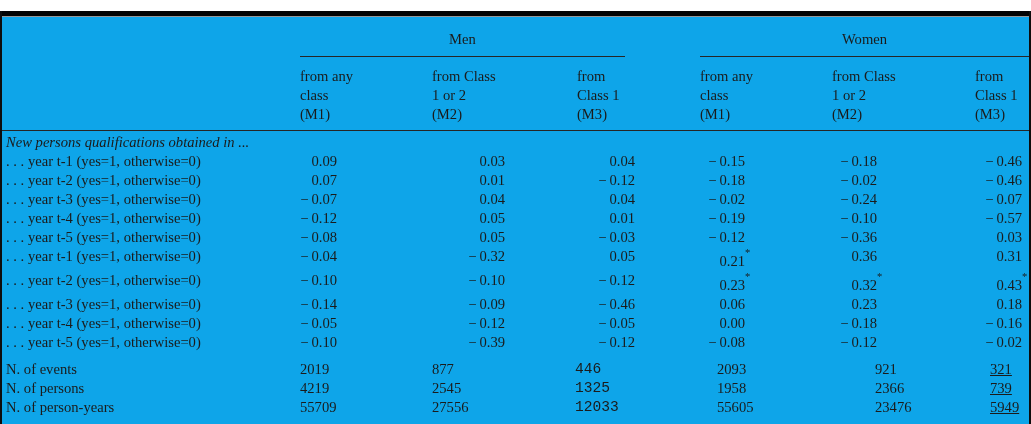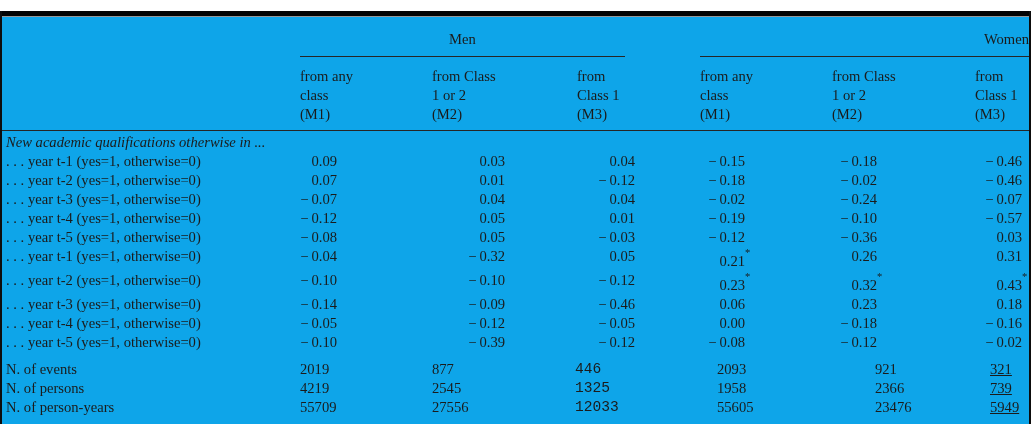--- a/index.html
+++ b/index.html
@@ -11,21 +11,21 @@
   .bar-top { height:5px; background:#020202; border-bottom:1px solid #979797; }
   .end-rule { position:absolute; left:0; right:0; bottom:9px; border-top:2px solid #1f1f1f; }
   .bar-bottom { position:absolute; left:0; right:0; bottom:0; height:7px; background:#020202; }
 
   table { width:100%; border-collapse:collapse; table-layout:fixed; font-size:14.6px; line-height:19px; }
   th, td { padding:0; font-weight:normal; text-align:left; vertical-align:top; }
 
   .grp-cell { padding-top:13px; }
   .grp { text-align:center; border-bottom:1.5px solid #262626; padding-bottom:7px; }
   .grp.men   { margin:0 73px 0 2px; }
-  .grp.women { margin:0 0 0 2px;text-align:right; }
+  .grp.women { margin:0 0 0 2px; }
   tr.subhead th { padding:10px 2px 6px 2px; border-bottom:1.5px solid #262626; white-space:pre-line; }
 
   tr.sec td { font-style:italic; padding:2px 0 0 4px; height:19px; }
   tr.row td { height:18.5px; }
   .lbl { padding-left:4px; white-space:nowrap; }
   .num { text-align:right; white-space:nowrap; }
   .num.c1 { padding-right:93px; }
   .num.c2 { padding-right:70px; }
   .num.c3 { padding-right:63px; }
   .num.c4 { padding-right:85px;text-align:right; }
@@ -86,21 +86,21 @@
 1 or 2
 (M2)</th>
         <th>from
 Class 1
 (M3)</th>
       </tr>
     </thead>
 
     <tbody>
       <tr class="sec">
-        <td colspan="7">New academic qualifications otherwise in ...</td>
+        <td colspan="7">New persons qualifications obtained in ...</td>
       </tr>
       <tr class="row">
         <td class="lbl">. . . year t-1 (yes=1, otherwise=0)</td>
         <td class="num c1"><span>0.09</span></td>
         <td class="num c2"><span>0.03</span></td>
         <td class="num c3"><span>0.04</span></td>
         <td class="num c4"><span>− 0.15</span></td>
         <td class="num c5"><span>− 0.18</span></td>
         <td class="num c6"><span>− 0.46</span></td>
       </tr>
@@ -140,21 +140,21 @@
         <td class="num c5"><span>− 0.36</span></td>
         <td class="num c6"><span>0.03</span></td>
       </tr>
 
       <tr class="row">
         <td class="lbl">. . . year t-1 (yes=1, otherwise=0)</td>
         <td class="num c1"><span>− 0.04</span><sup class="star"></sup></td>
         <td class="num c2"><span>− 0.32</span><sup class="star"></sup></td>
         <td class="num c3"><span>0.05</span><sup class="star"></sup></td>
         <td class="num c4"><span>0.21</span><sup class="star">*</sup></td>
-        <td class="num c5"><span>0.26</span><sup class="star"></sup></td>
+        <td class="num c5"><span>0.36</span><sup class="star"></sup></td>
         <td class="num c6"><span>0.31</span><sup class="star"></sup></td>
       </tr>
       <tr class="row">
         <td class="lbl">. . . year t-2 (yes=1, otherwise=0)</td>
         <td class="num c1"><span>− 0.10</span><sup class="star"></sup></td>
         <td class="num c2"><span>− 0.10</span><sup class="star"></sup></td>
         <td class="num c3"><span>− 0.12</span><sup class="star"></sup></td>
         <td class="num c4"><span>0.23</span><sup class="star">*</sup></td>
         <td class="num c5"><span>0.32</span><sup class="star">*</sup></td>
         <td class="num c6"><span>0.43</span><sup class="star">*</sup></td>

